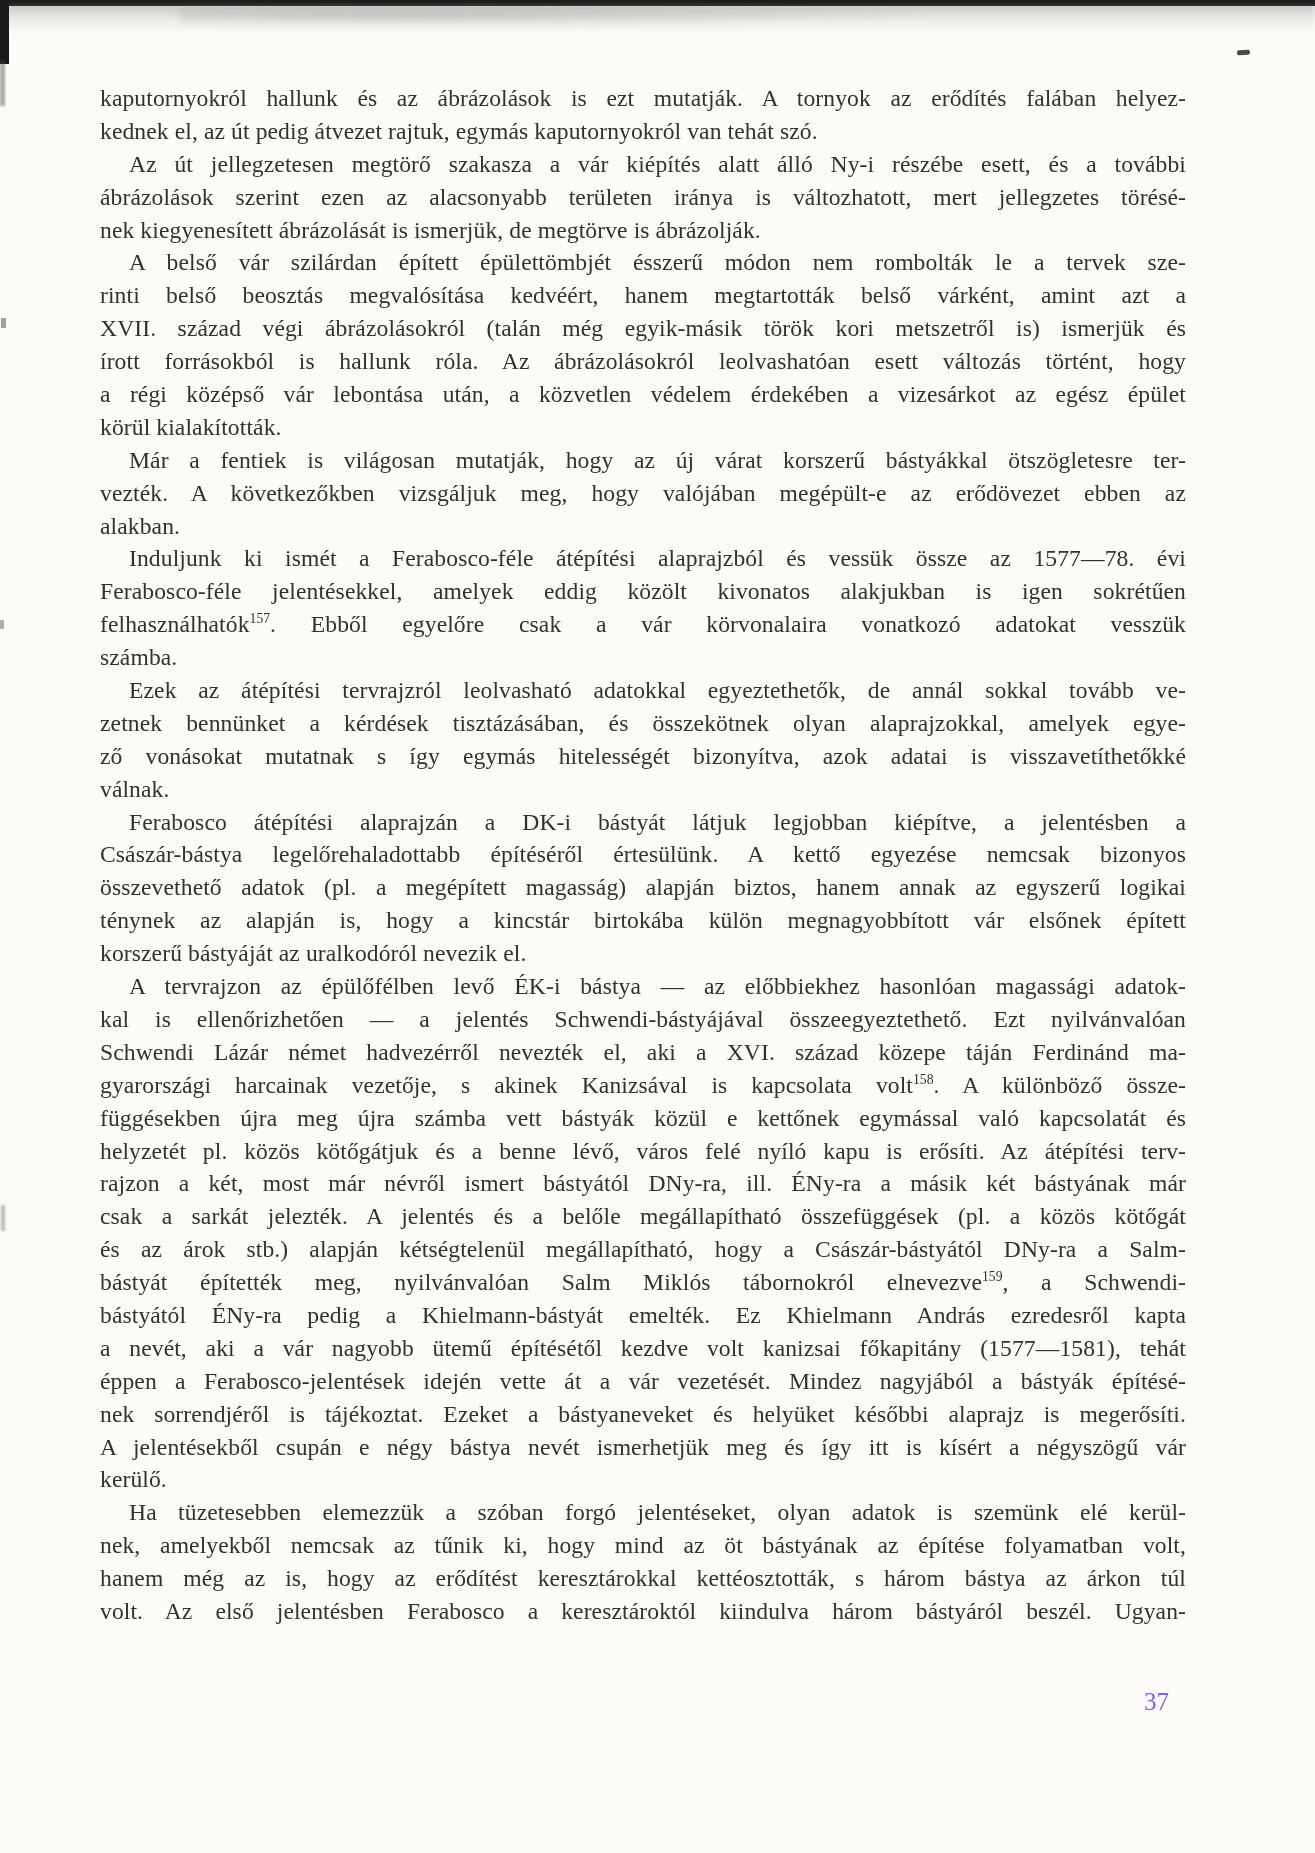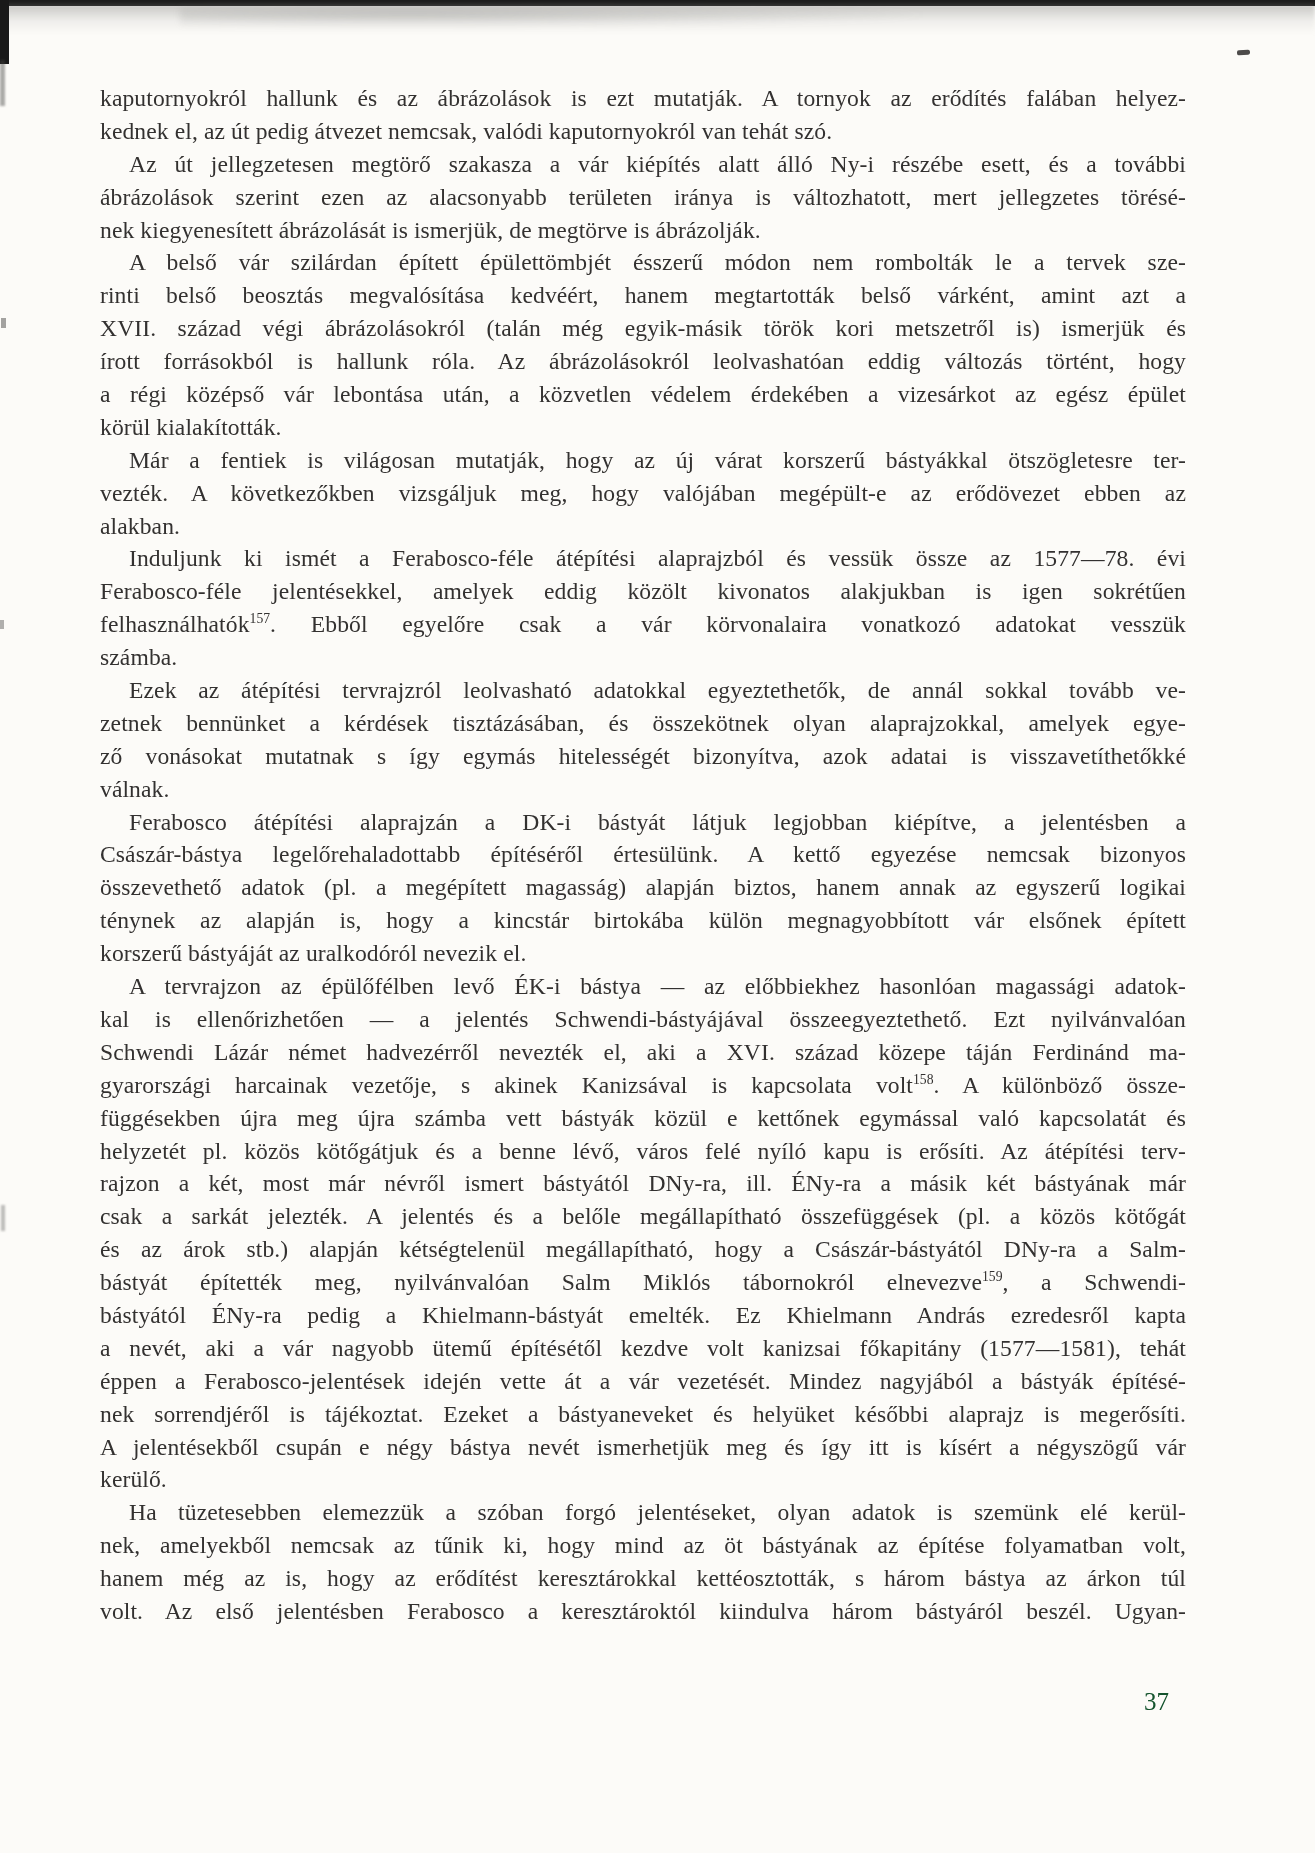--- a/index.html
+++ b/index.html
@@ -98,47 +98,47 @@
     font-size: 0.58em;
     vertical-align: super;
     line-height: 0;
     letter-spacing: 0;
   }
   .page-number {
     position: absolute;
     left: 1144px;
     top: 1688px;
     font-size: 25px;
-    color: #14532d;
+    color: #8b5cf6;
   }
 </style>
 </head>
 <body>
 
 <div class="page">
   <div class="top-edge-line"></div>
   <div class="top-edge-shadow"></div>
   <div class="top-edge-blotch"></div>
   <div class="left-edge-sliver"></div>
   <div class="left-edge-fade"></div>
   <div class="margin-mark-1"></div>
   <div class="margin-mark-2"></div>
   <div class="margin-mark-3"></div>
   <div class="corner-dash"></div>
 
   <div class="text-block" id="text-block">
       <div class="line">kaputornyokról hallunk és az ábrázolások is ezt mutatják. A tornyok az erődítés falában helyez-</div>
-      <div class="line last">kednek el, az út pedig átvezet nemcsak, valódi kaputornyokról van tehát szó.</div>
+      <div class="line last">kednek el, az út pedig átvezet rajtuk, egymás kaputornyokról van tehát szó.</div>
       <div class="line indent">Az út jellegzetesen megtörő szakasza a vár kiépítés alatt álló Ny-i részébe esett, és a további</div>
       <div class="line">ábrázolások szerint ezen az alacsonyabb területen iránya is változhatott, mert jellegzetes törésé-</div>
       <div class="line last">nek kiegyenesített ábrázolását is ismerjük, de megtörve is ábrázolják.</div>
       <div class="line indent">A belső vár szilárdan épített épülettömbjét ésszerű módon nem rombolták le a tervek sze-</div>
       <div class="line">rinti belső beosztás megvalósítása kedvéért, hanem megtartották belső várként, amint azt a</div>
       <div class="line">XVII. század végi ábrázolásokról (talán még egyik-másik török kori metszetről is) ismerjük és</div>
-      <div class="line">írott forrásokból is hallunk róla. Az ábrázolásokról leolvashatóan eddig változás történt, hogy</div>
+      <div class="line">írott forrásokból is hallunk róla. Az ábrázolásokról leolvashatóan esett változás történt, hogy</div>
       <div class="line">a régi középső vár lebontása után, a közvetlen védelem érdekében a vizesárkot az egész épület</div>
       <div class="line last">körül kialakították.</div>
       <div class="line indent">Már a fentiek is világosan mutatják, hogy az új várat korszerű bástyákkal ötszögletesre ter-</div>
       <div class="line">vezték. A következőkben vizsgáljuk meg, hogy valójában megépült-e az erődövezet ebben az</div>
       <div class="line last">alakban.</div>
       <div class="line indent">Induljunk ki ismét a Ferabosco-féle átépítési alaprajzból és vessük össze az 1577—78. évi</div>
       <div class="line">Ferabosco-féle jelentésekkel, amelyek eddig közölt kivonatos alakjukban is igen sokrétűen</div>
       <div class="line">felhasználhatók<sup>157</sup>. Ebből egyelőre csak a vár körvonalaira vonatkozó adatokat vesszük</div>
       <div class="line last">számba.</div>
       <div class="line indent">Ezek az átépítési tervrajzról leolvasható adatokkal egyeztethetők, de annál sokkal tovább ve-</div>

